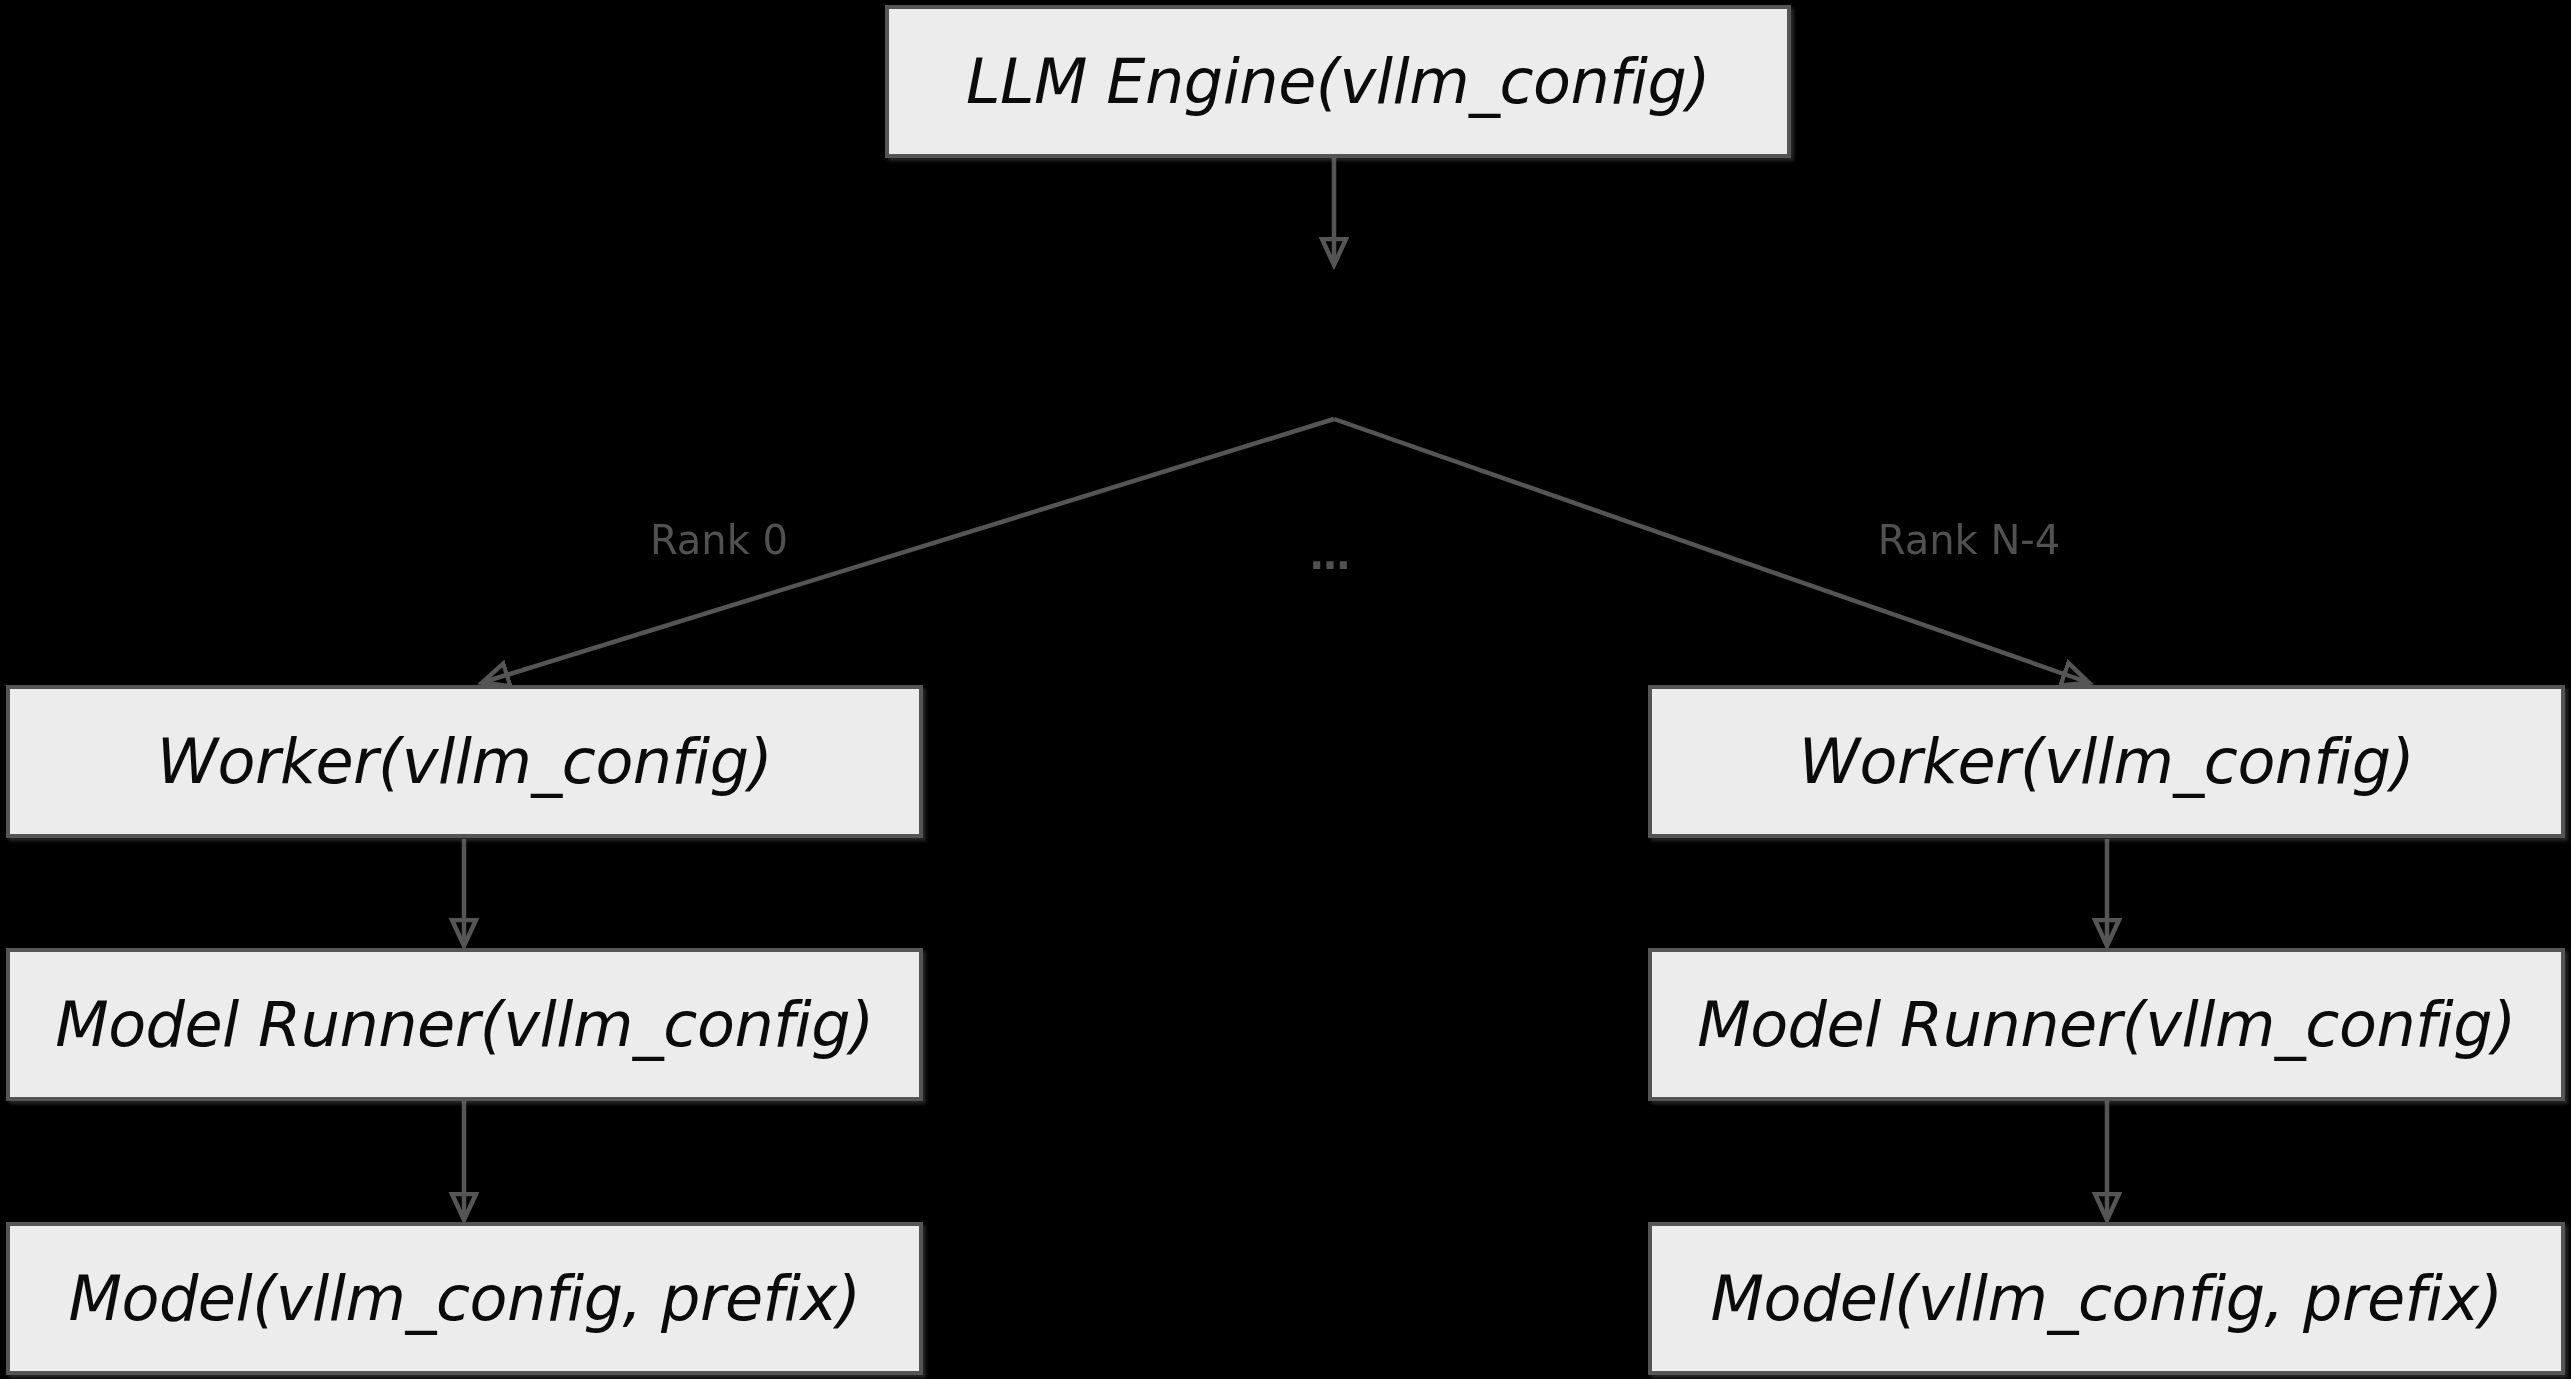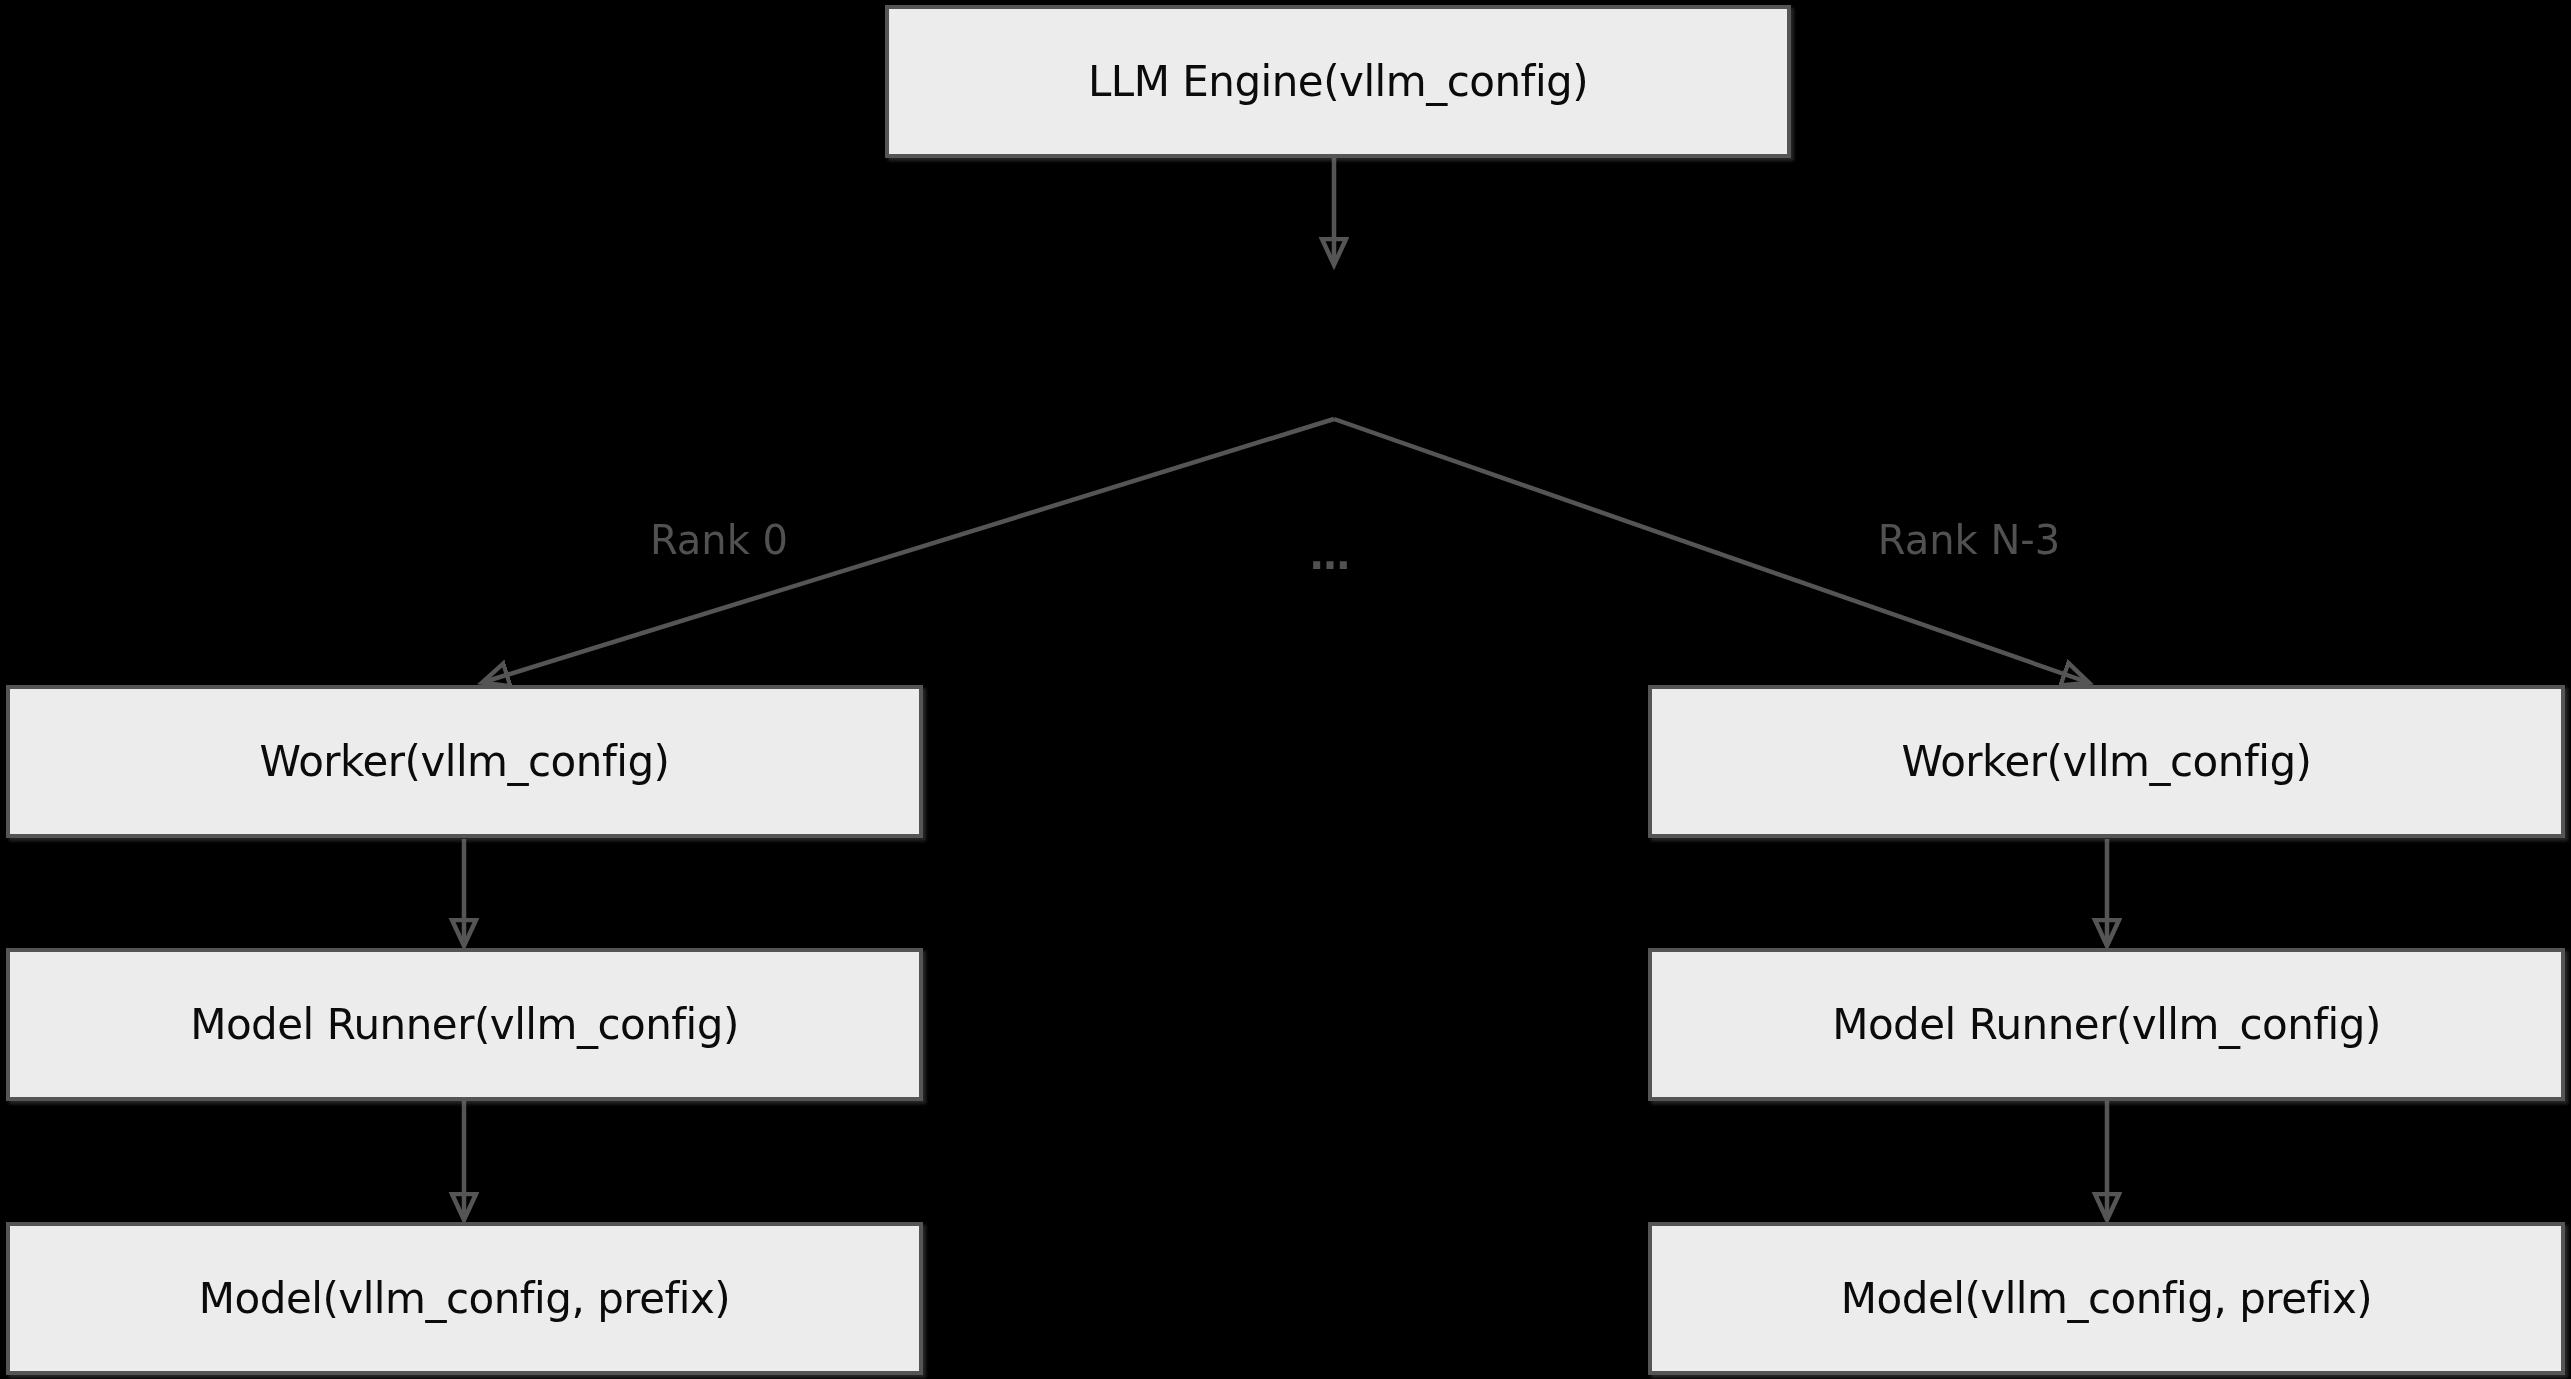--- a/index.html
+++ b/index.html
@@ -20,24 +20,25 @@
     font-family:"DejaVu Sans","Liberation Sans",sans-serif;
   }
   .edges{position:absolute;left:0;top:0;width:100%;height:100%;}
   .edges path{stroke:var(--edge);stroke-width:4.5;fill:none;}
   .node{
     position:absolute;
     display:flex;align-items:center;justify-content:center;
     background:var(--node-fill);
     border:4px solid var(--node-border);
     color:var(--node-text);
-    font-size:42px;
+    font-size:62px;
     letter-spacing:-0.5px;
     box-shadow:3px 3px 3px rgba(110,110,110,0.35);
     white-space:nowrap;
+    font-style:italic;
   }
   
   .n-llm      {left:885px;  top:5px;    width:906px; height:153px;}
   .n-executor {left:885px;  top:267px;  width:906px; height:153px;}
   
   .n-worker0  {left:6px;    top:685px;  width:917px; height:153px;}
   .n-runner0  {left:6px;    top:948px;  width:917px; height:153px;}
   .n-model0   {left:6px;    top:1222px; width:917px; height:153px;}
   
   .n-workern  {left:1648px; top:685px;  width:917px; height:153px;}
@@ -76,21 +77,21 @@
     <path d="M2107,1101 L2107,1218" marker-end="url(#arrow)" style="stroke: rgb(85, 85, 85);"></path>
   </svg>
 
   <div class="node n-llm">
     <span>LLM Engine(vllm_config)</span>
   </div>
 
 
   <div class="edge-label lbl-rank0">Rank 0</div>
   <div class="edge-label lbl-dots">…</div>
-  <div class="edge-label lbl-rankn">Rank N-3</div>
+  <div class="edge-label lbl-rankn">Rank N-4</div>
 
   <div class="node n-worker0">
     <span>Worker(vllm_config)</span>
   </div>
 
   <div class="node n-runner0">
     <span>Model Runner(vllm_config)</span>
   </div>
 
   <div class="node n-model0">

